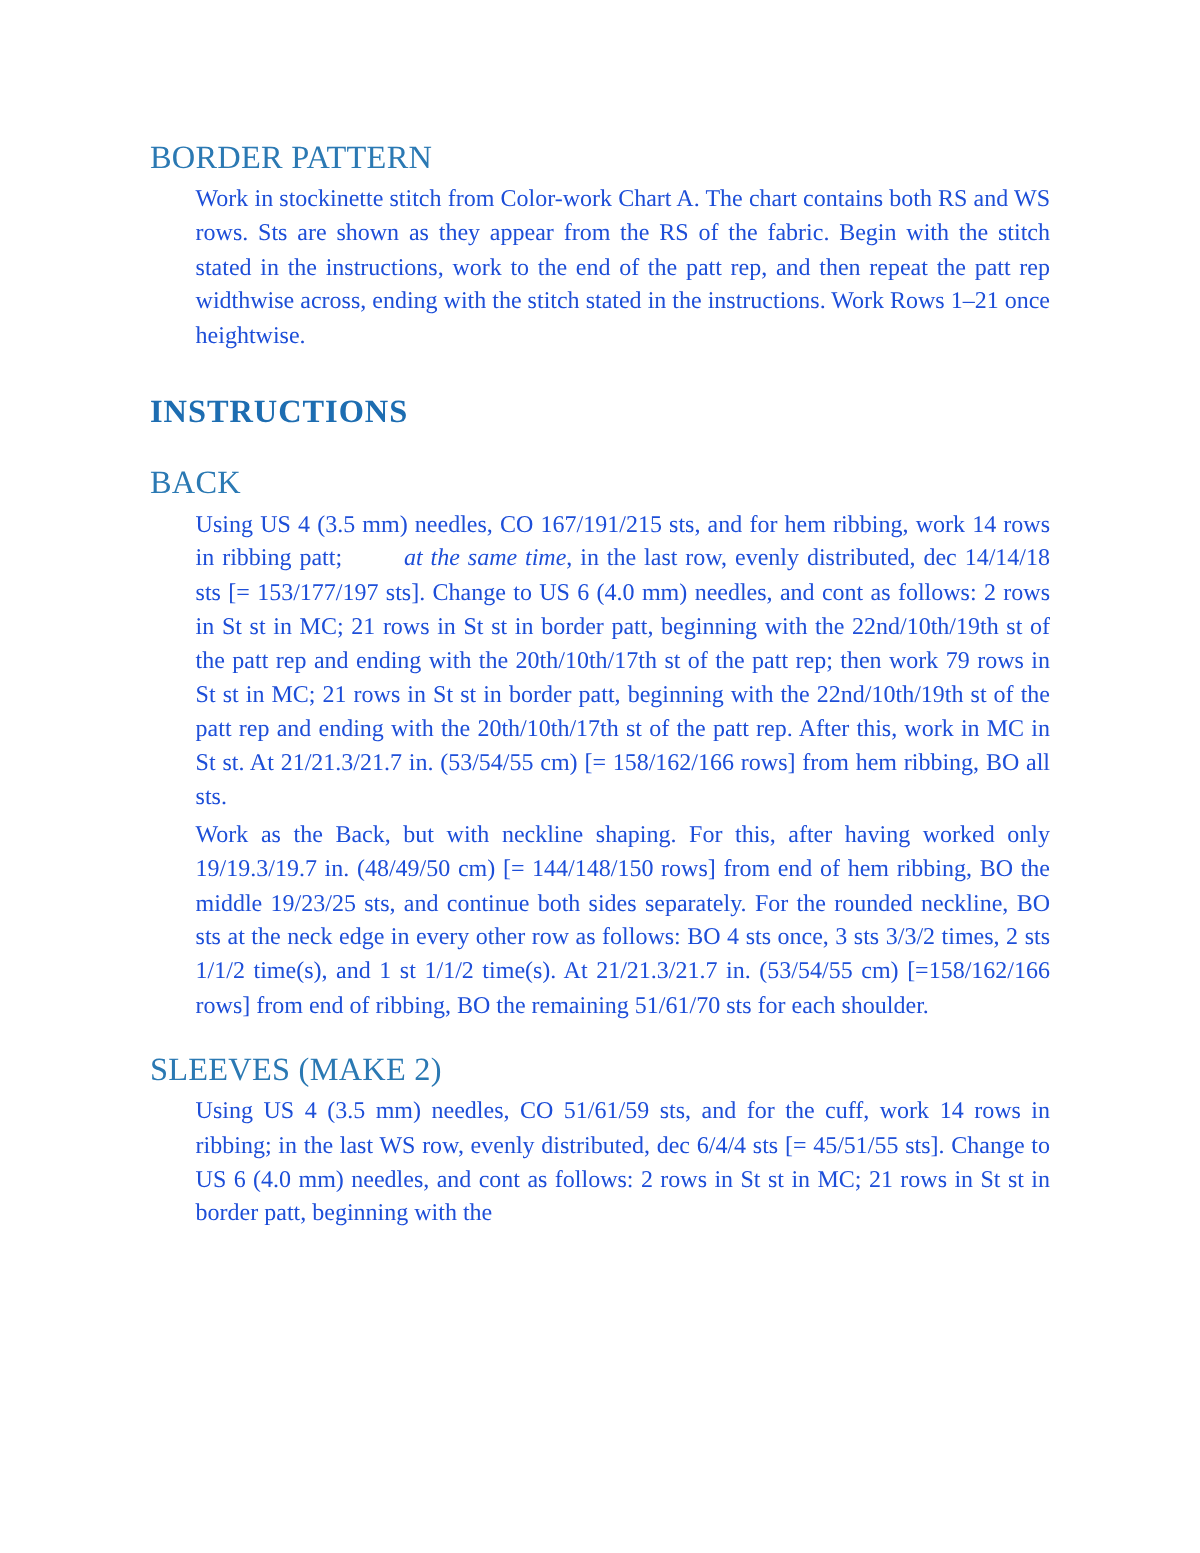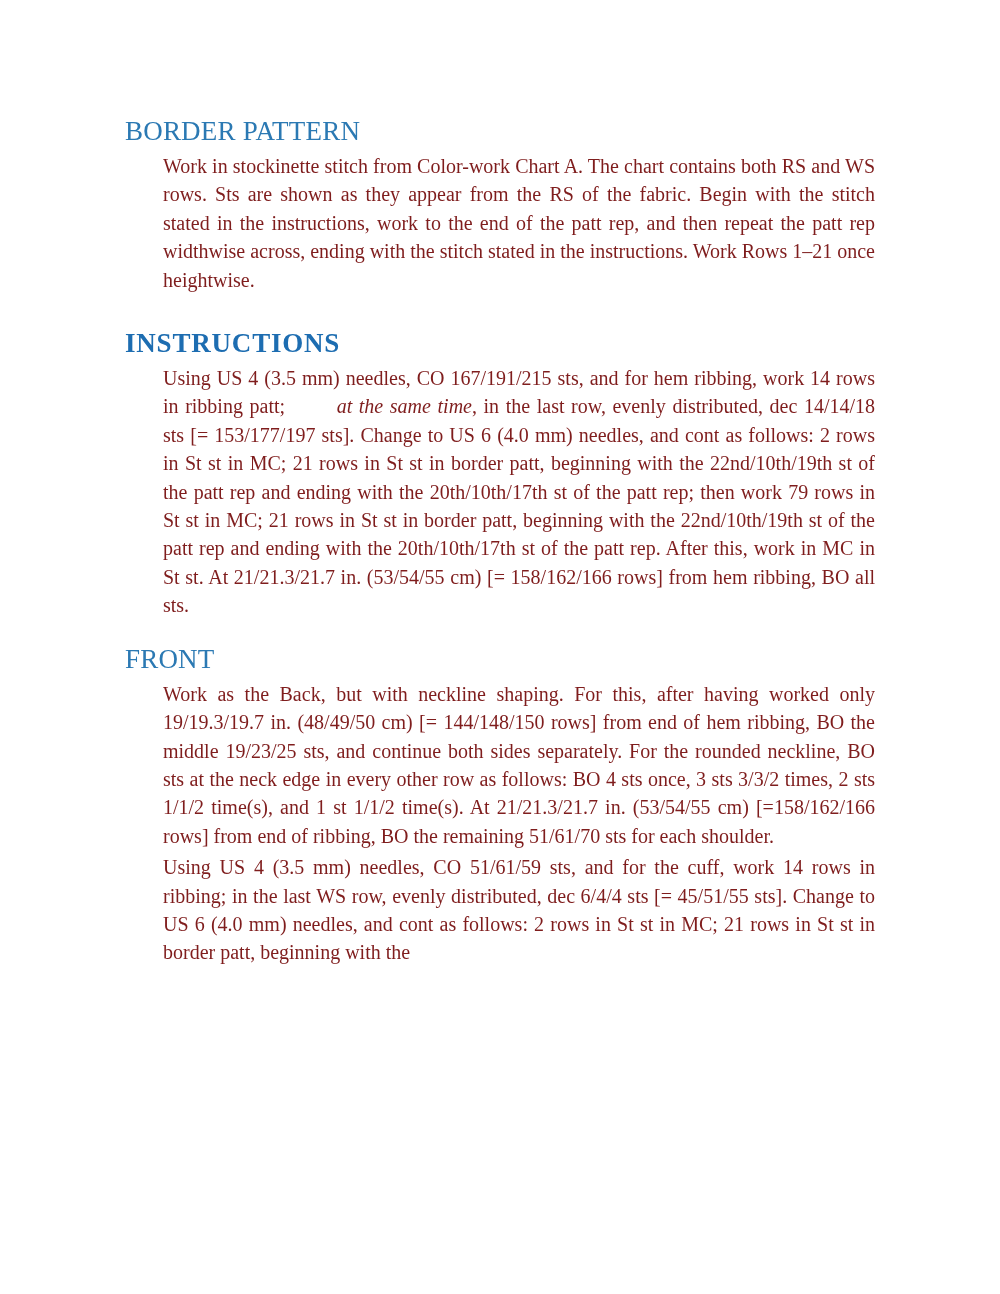--- a/index.html
+++ b/index.html
@@ -29,43 +29,44 @@
   }
   .head.bold {
     font-weight: bold;
     color: #1d6db1;
     letter-spacing: 0.8px;
   }
   .bodytext {
     font-family: "Liberation Serif", "DejaVu Serif", serif;
     font-size: 20px;
     line-height: 28.4px;
-    color: #7f1d1d;
+    color: #1d4ed8;
     text-align: justify;
     margin: 3px 125px 0 163px;
   }
   .bodytext em {
     font-style: italic;
     margin-left: 45px;
   }
 </style>
 </head>
 <body>
 
 <div class="page">
 
   <h2 class="head first">BORDER PATTERN</h2>
 
   <p class="bodytext">Work in stockinette stitch from Color-work Chart A. The chart contains both RS and WS rows. Sts are shown as they appear from the RS of the fabric. Begin with the stitch stated in the instructions, work to the end of the patt rep, and then repeat the patt rep widthwise across, ending with the stitch stated in the instructions. Work Rows 1–21 once heightwise.</p>
 
   <h2 class="head bold">INSTRUCTIONS</h2>
 
+  <h2 class="head" style="margin-top:28px;">BACK</h2>
 
   <p class="bodytext"><span>Using US 4 (3.5 mm) needles, CO 167/191/215 sts, and for hem ribbing, work 14 rows in ribbing patt; </span><em>at the same time</em><span>, in the last row, evenly distributed, dec 14/14/18 sts [= 153/177/197 sts]. Change to US 6 (4.0 mm) needles, and cont as follows: 2 rows in St st in MC; 21 rows in St st in border patt, beginning with the 22nd/10th/19th st of the patt rep and ending with the 20th/10th/17th st of the patt rep; then work 79 rows in St st in MC; 21 rows in St st in border patt, beginning with the 22nd/10th/19th st of the patt rep and ending with the 20th/10th/17th st of the patt rep. After this, work in MC in St st. At 21/21.3/21.7 in. (53/54/55 cm) [= 158/162/166 rows] from hem ribbing, BO all sts.</span></p>
 
-  <h2 class="head" style="margin-top:24px;">FRONT</h2>
 
   <p class="bodytext">Work as the Back, but with neckline shaping. For this, after having worked only 19/19.3/19.7 in. (48/49/50 cm) [= 144/148/150 rows] from end of hem ribbing, BO the middle 19/23/25 sts, and continue both sides separately. For the rounded neckline, BO sts at the neck edge in every other row as follows: BO 4 sts once, 3 sts 3/3/2 times, 2 sts 1/1/2 time(s), and 1 st 1/1/2 time(s). At 21/21.3/21.7 in. (53/54/55 cm) [=158/162/166 rows] from end of ribbing, BO the remaining 51/61/70 sts for each shoulder.</p>
 
+  <h2 class="head" style="margin-top:24px;">SLEEVES (MAKE 2)</h2>
 
   <p class="bodytext">Using US 4 (3.5 mm) needles, CO 51/61/59 sts, and for the cuff, work 14 rows in ribbing; in the last WS row, evenly distributed, dec 6/4/4 sts [= 45/51/55 sts]. Change to US 6 (4.0 mm) needles, and cont as follows: 2 rows in St st in MC; 21 rows in St st in border patt, beginning with the</p>
 
 </div>
 
 </body></html>

